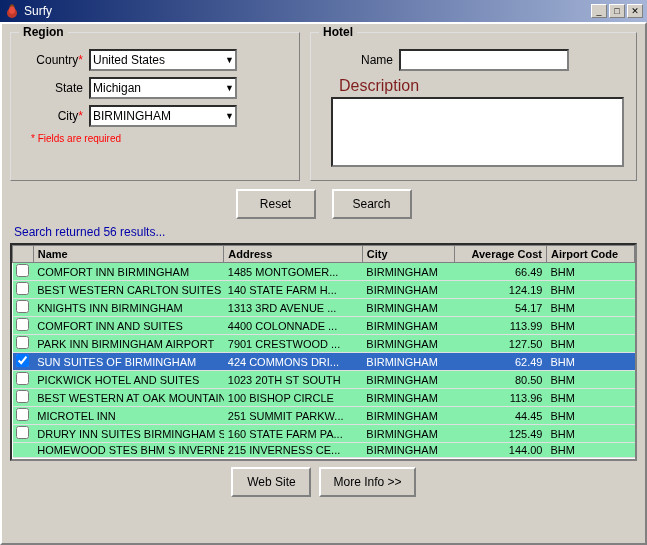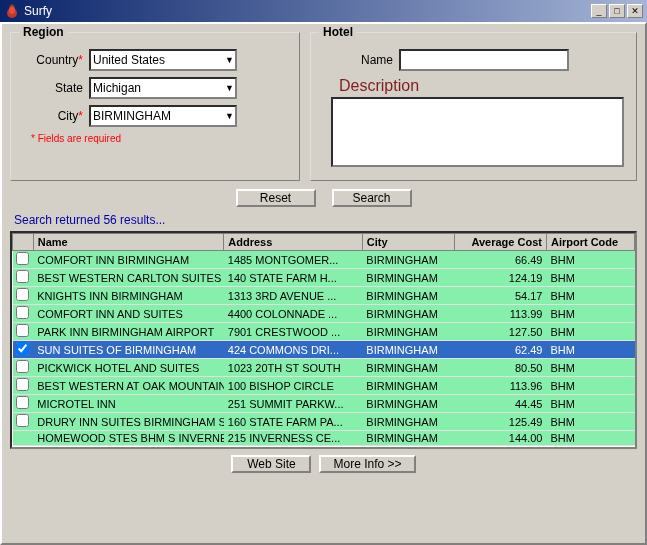--- a/index.html
+++ b/index.html
@@ -163,21 +163,21 @@
       resize: none;
       margin-top: 2px;
     }
     .buttons-row {
       display: flex;
       justify-content: center;
       gap: 16px;
       margin-bottom: 6px;
     }
     .win-button {
-      height: 18px;
+      height: 30px;
       min-width: 80px;
       background: #d4d0c8;
       border: 2px solid;
       border-top-color: #fff;
       border-left-color: #fff;
       border-right-color: #808080;
       border-bottom-color: #808080;
       font-size: 12px;
       cursor: pointer;
       padding: 0 12px;

